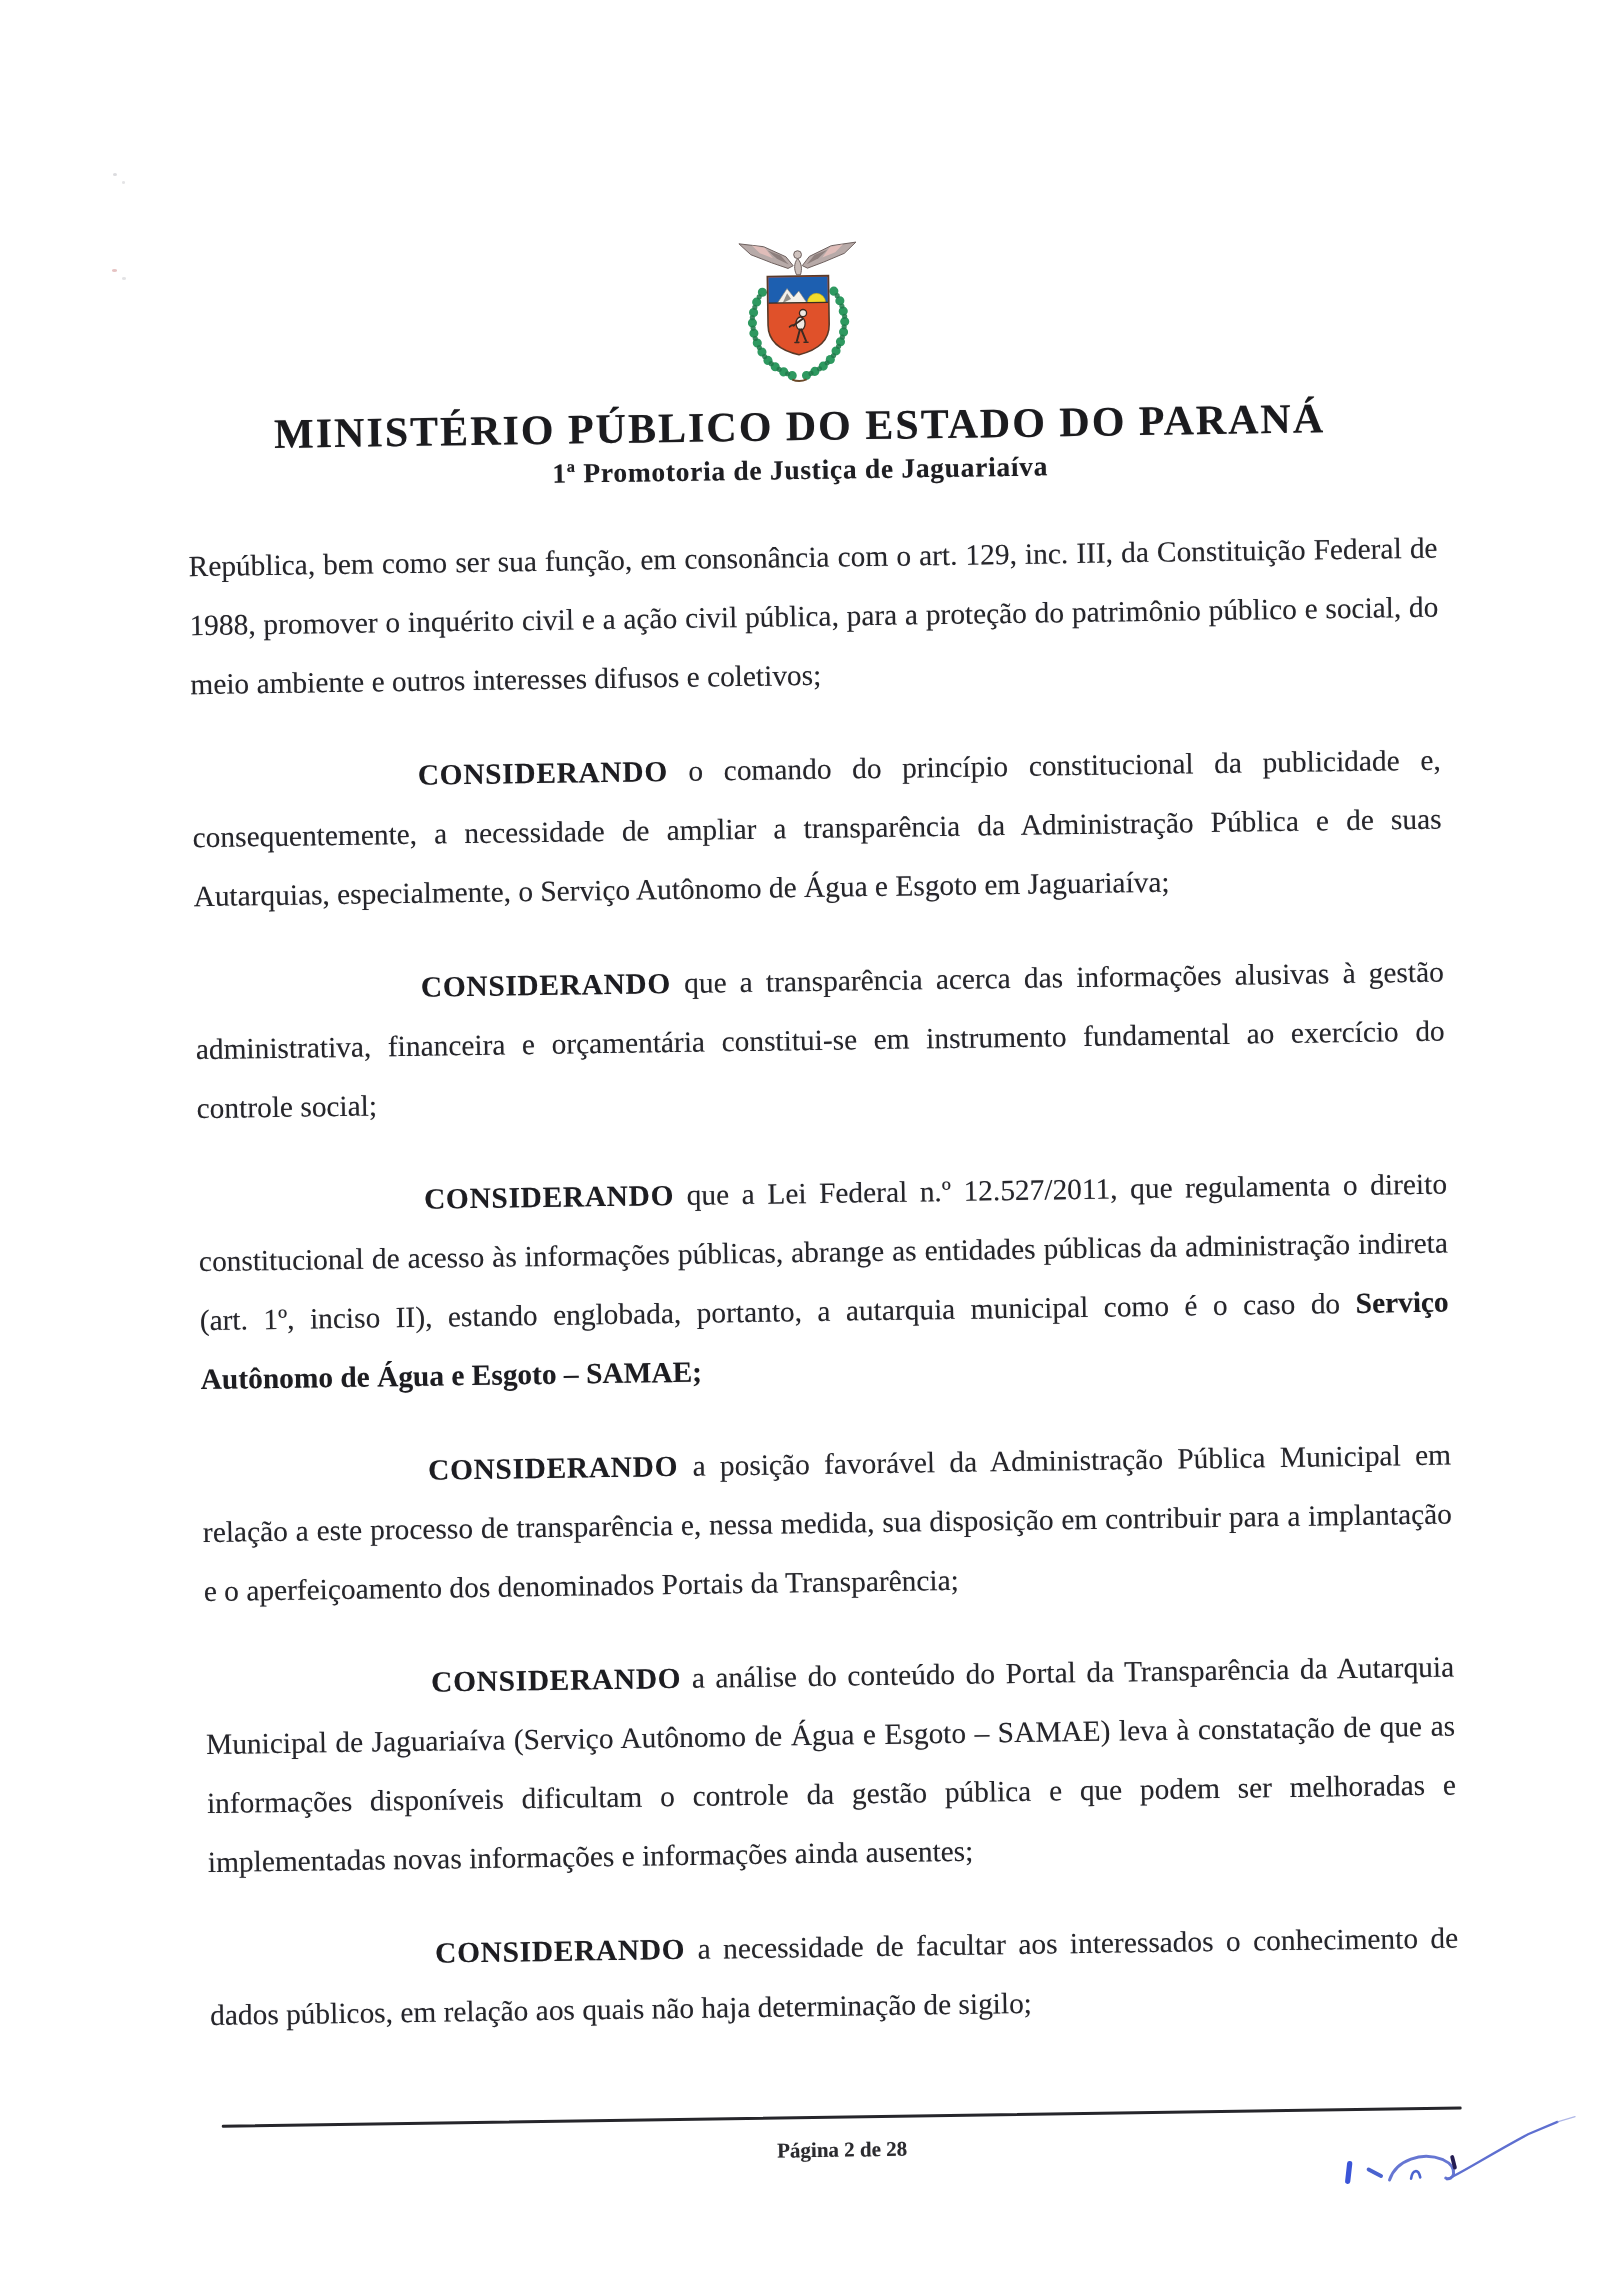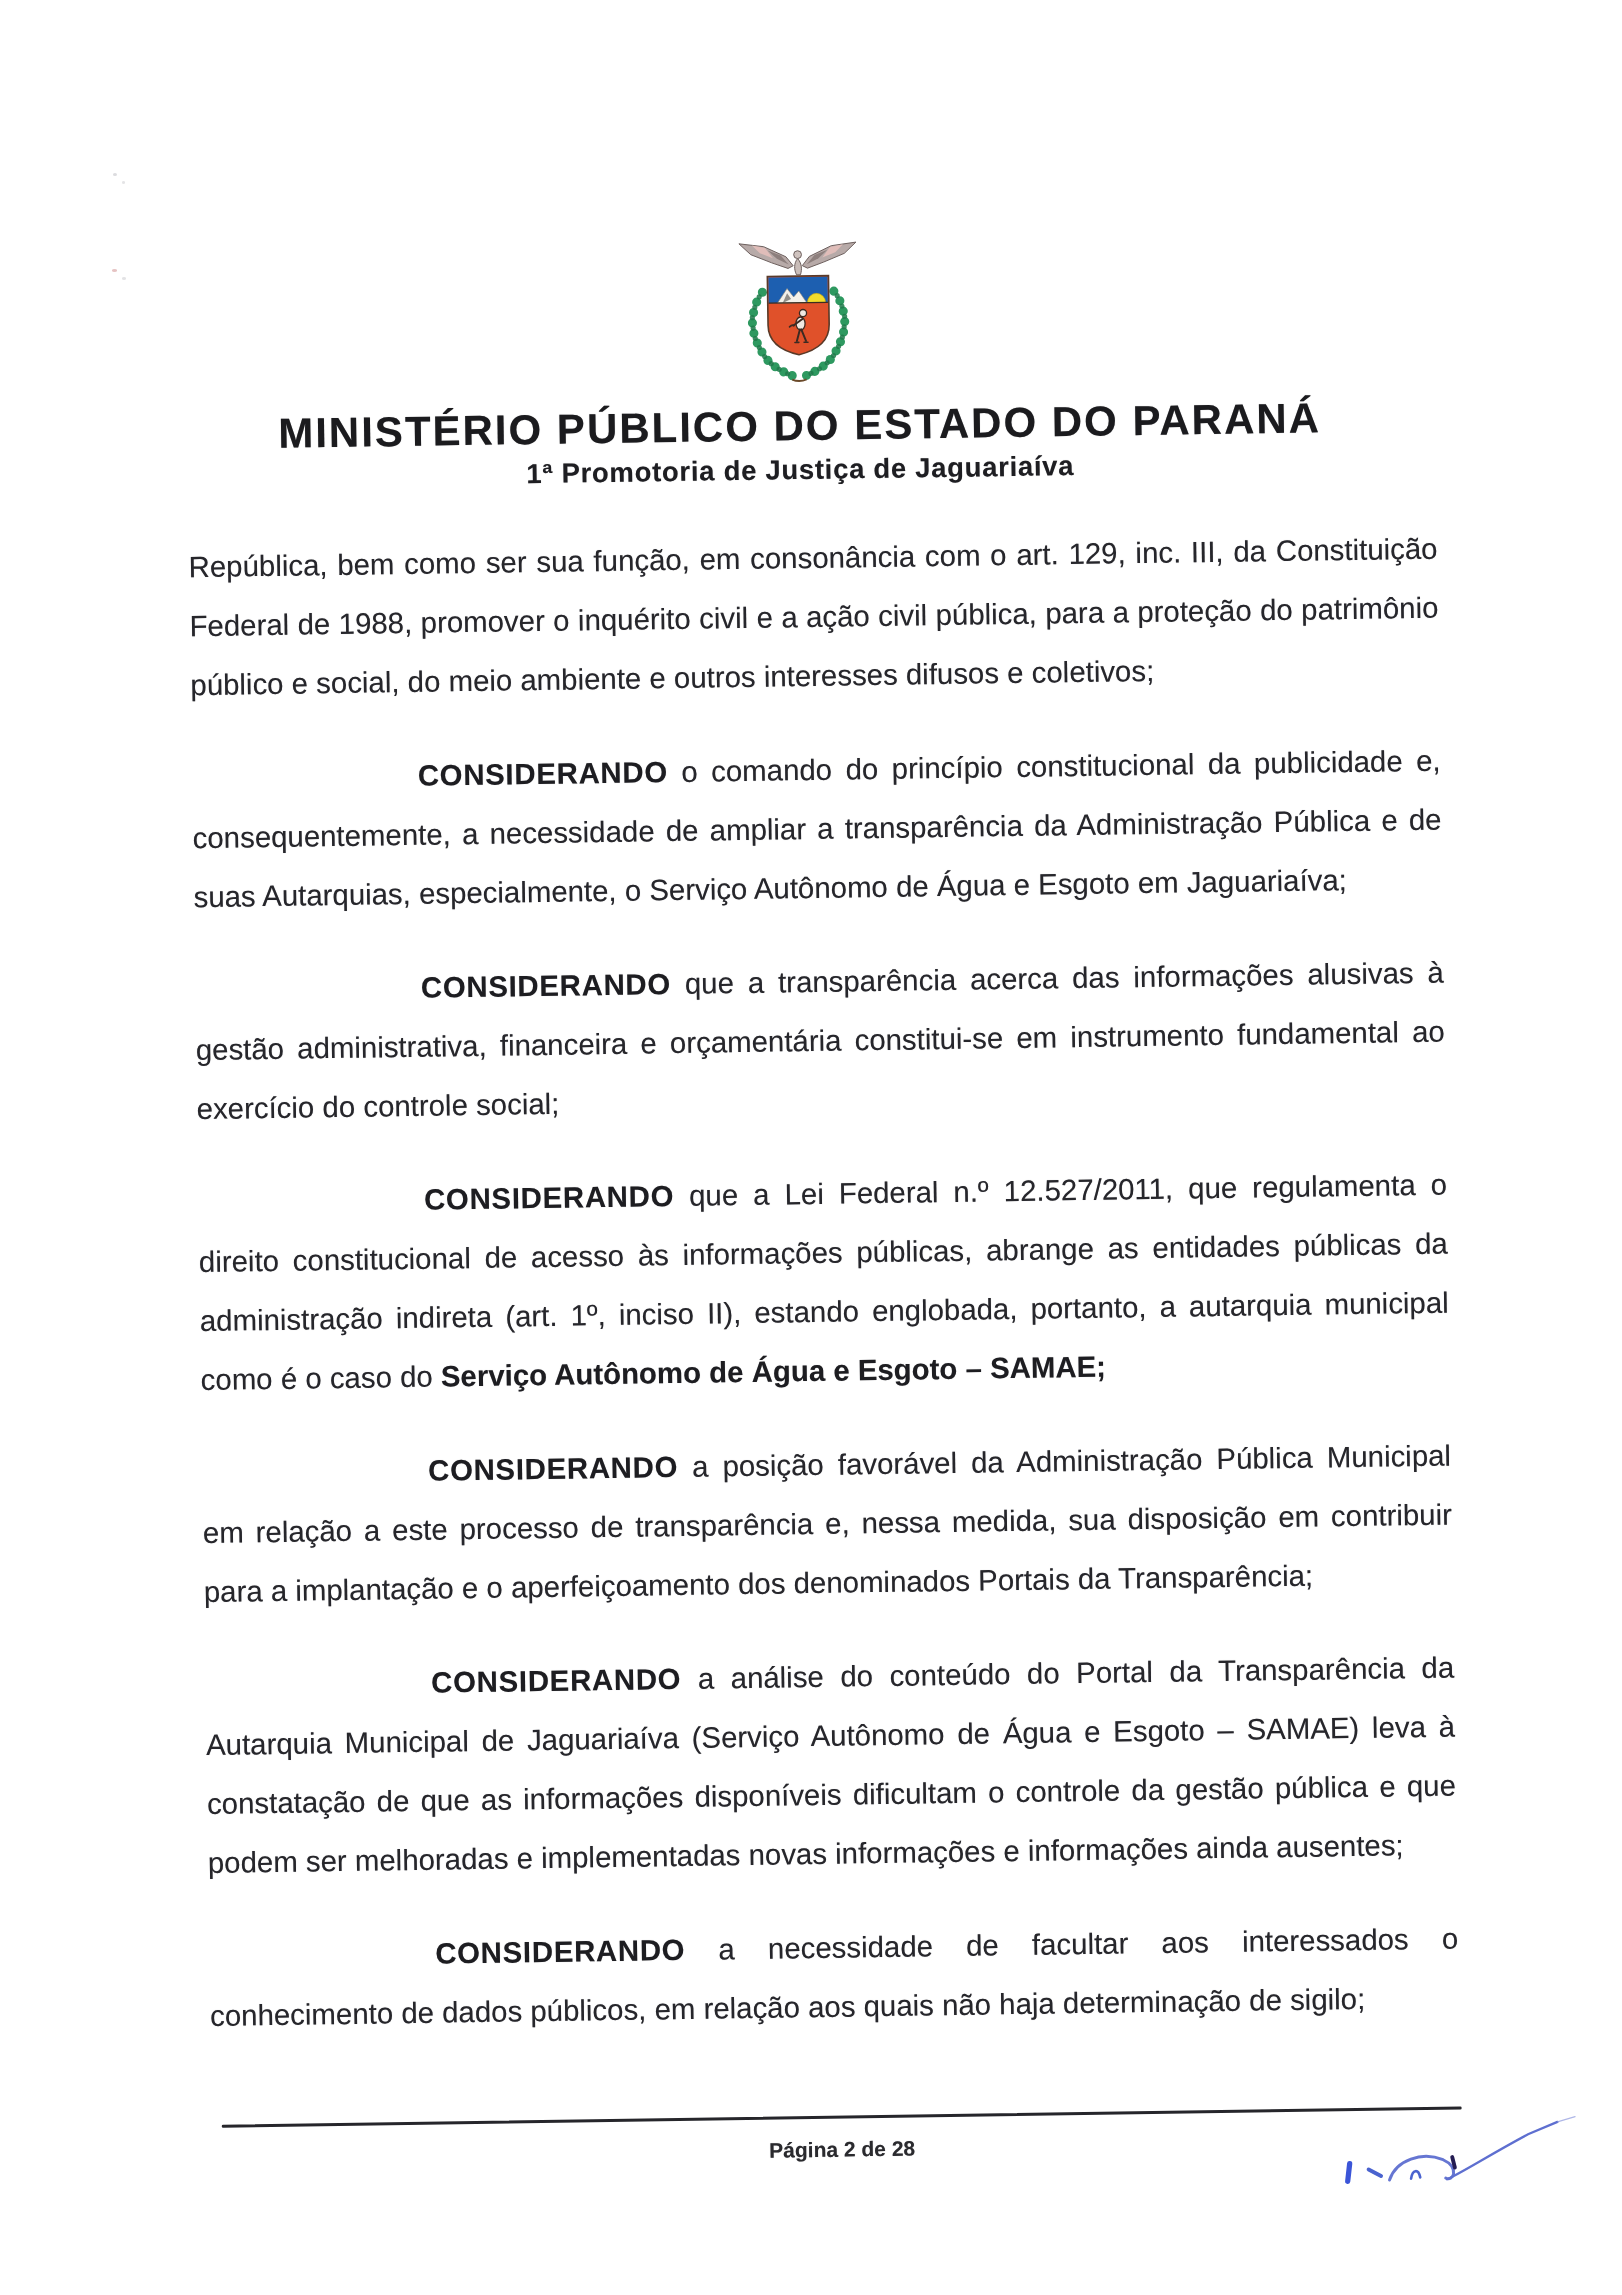--- a/index.html
+++ b/index.html
@@ -3,21 +3,21 @@
 <meta charset="utf-8">
 <title>Ministério Público do Estado do Paraná — Página 2</title>
 <style>
   html, body { margin: 0; padding: 0; background: #ffffff; }
   .page {
     position: relative;
     width: 1622px;
     height: 2295px;
     background: #ffffff;
     overflow: hidden;
-    font-family: Liberation Sans, sans-serif;
+    font-family: Liberation Serif, serif;
     color: #232327;
   }
   
   .sheet {
     position: absolute;
     inset: 0;
     transform: rotate(-0.85deg);
     transform-origin: 50% 52%;
   }
   header.letterhead {

